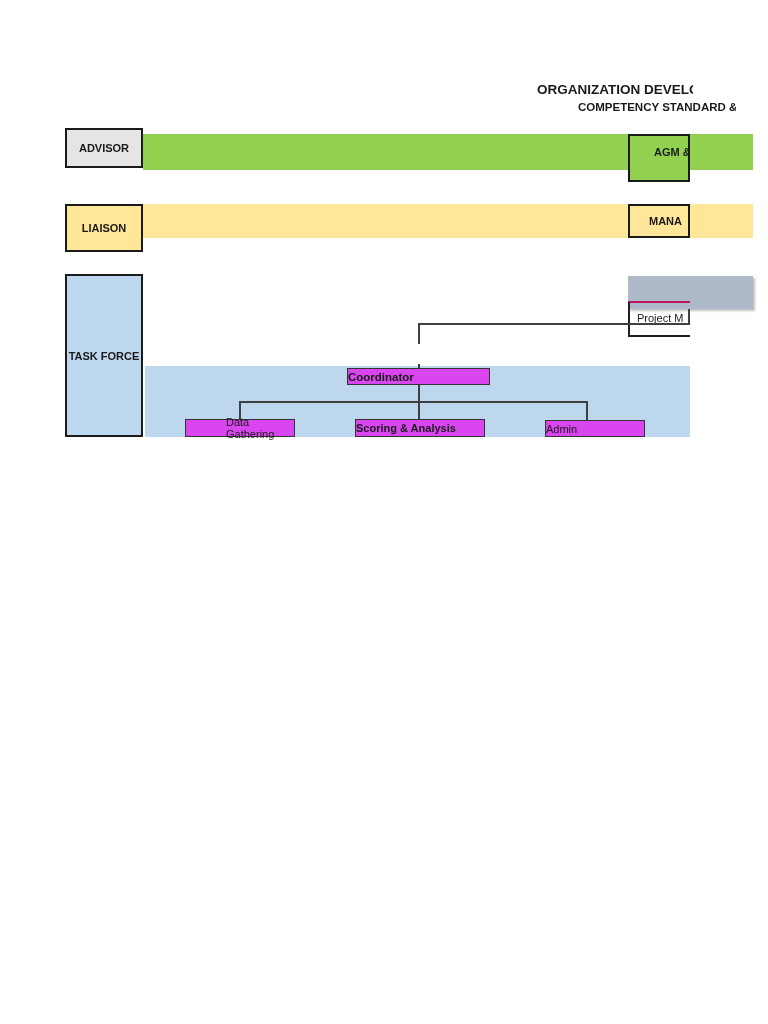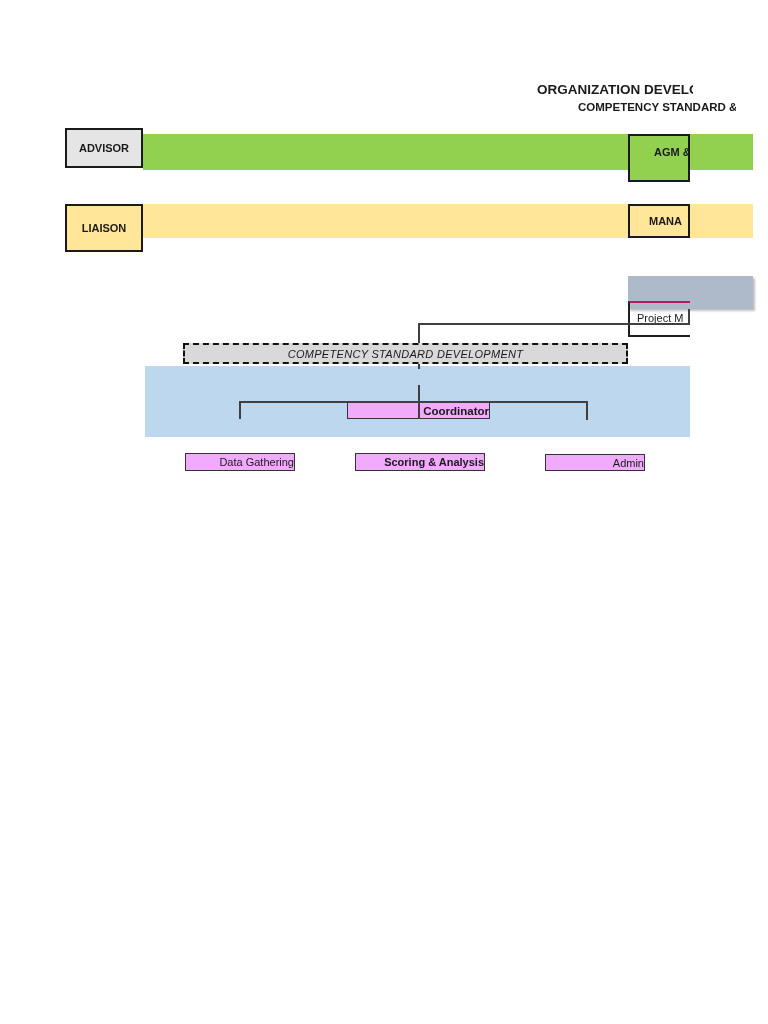--- a/index.html
+++ b/index.html
@@ -45,25 +45,25 @@
   .line{position:absolute;background:#404040;}
 
   .dashed-box{
     position:absolute;left:183px;top:343px;width:445px;height:21px;background:#D9D9D9;
     border:2px dashed #111111;box-sizing:border-box;
     display:flex;align-items:center;justify-content:center;
     font-size:11px;font-style:italic;letter-spacing:0.3px;
   }
 
   .node{
-    position:absolute;background:#f0abfc;border:1.5px solid #333333;box-sizing:border-box;
-    display:flex;align-items:center;justify-content:flex-end;font-size:11px;margin-top:34px;
+    position:absolute;background:#d946ef;border:1.5px solid #333333;box-sizing:border-box;
+    display:flex;align-items:center;justify-content:flex-start;font-size:11px;
   }
   .node.coordinator{left:347px;top:368px;width:143px;height:17px;font-weight:bold;font-size:11.5px;}
-  .node.child1{left:185px;top:419px;width:110px;height:18px;}
+  .node.child1{left:185px;top:419px;width:110px;height:18px;padding-left:40px;}
   .node.child2{left:355px;top:419px;width:130px;height:18px;font-weight:bold;}
   .node.child3{left:545px;top:420px;width:100px;height:17px;}
 </style>
 </head>
 <body>
 
 <div class="page">
 
   <div class="abs ttl1" style="left:537px;top:82px;width:156px;height:17px;">ORGANIZATION DEVELO</div>
   <div class="abs ttl2" style="left:535px;top:101px;width:158px;height:15px;">COMPETENCY STANDARD &amp;</div>
@@ -73,32 +73,32 @@
     <span>ADVISOR</span>
   </div>
   <div class="clip-box agm">AGM &amp;</div>
 
   <div class="bar liaison"></div>
   <div class="lane-box liaison">
     <span>LIAISON</span>
   </div>
   <div class="clip-box mana">MANA</div>
 
+  <div class="lane-box taskforce">
+    <span>TASK FORCE</span>
+  </div>
   <div class="band"></div>
 
   <div class="pm-fill"></div>
   <div class="pm-border">Project M</div>
 
   <div class="line" style="left:688px;top:309px;width:2px;height:16px;"></div>
   <div class="line" style="left:418px;top:323px;width:272px;height:2px;"></div>
   <div class="line" style="left:418px;top:325px;width:2px;height:19px;"></div>
 
-  <div class="dashed-box">
-    <span>COMPETENCY STANDARD DEVELOPMENT</span>
-  </div>
 
   <div class="line" style="left:418px;top:364px;width:2px;height:5px;"></div>
 
   <div class="node coordinator">
     <span>Coordinator</span>
   </div>
 
   <div class="line" style="left:418px;top:385px;width:2px;height:17px;"></div>
   <div class="line" style="left:239px;top:401px;width:349px;height:2px;"></div>
   <div class="line" style="left:239px;top:403px;width:2px;height:16px;"></div>

